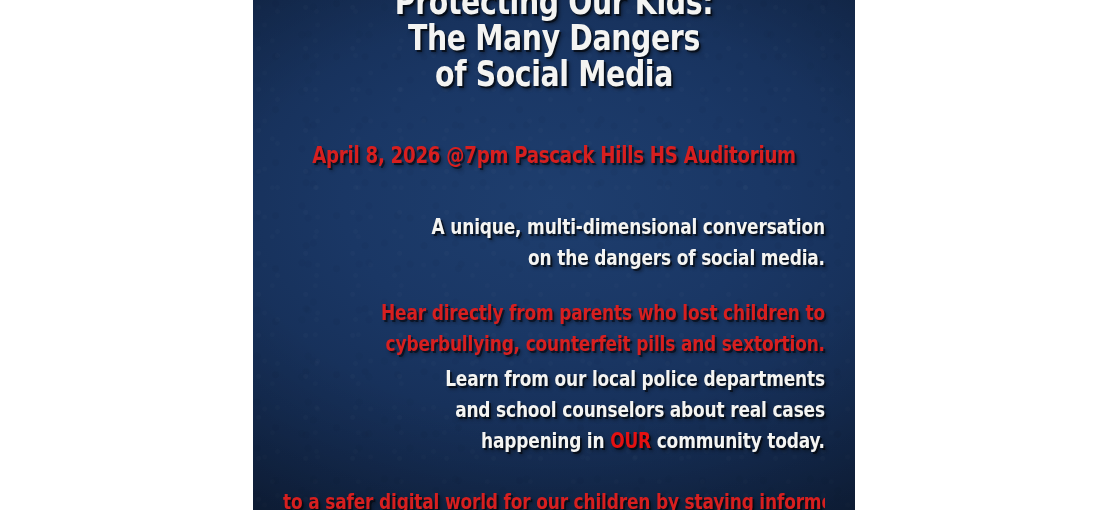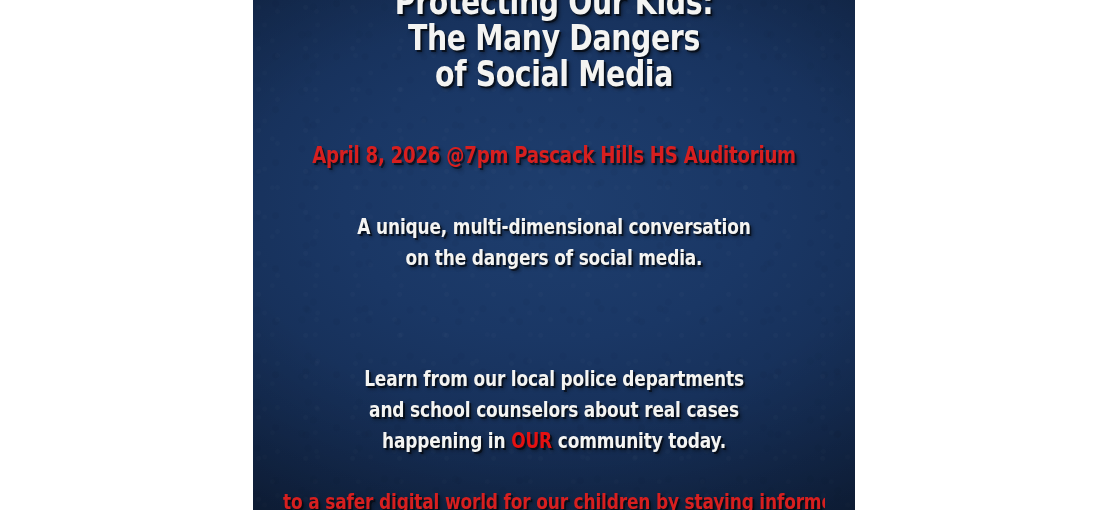--- a/index.html
+++ b/index.html
@@ -141,20 +141,21 @@
     right: 0;
     font-size: 22.5px;
     letter-spacing: -0.3px;
   }
 
   
   .para {
     position: absolute;
     left: 0;
     right: 0;
+    text-align: right;
   }
   .para .pline {
     font-size: 21px;
     line-height: 1.48;
     letter-spacing: -0.2px;
   }
 
   #para-1 { top: 212px; }
   #para-2 { top: 298px; }
   #para-3 { top: 364px; }
@@ -189,20 +190,24 @@
         <div class="blk white tline">of Social Media</div>
       </div>
 
       <div id="date-line" class="blk red">April 8, 2026 @7pm Pascack Hills HS Auditorium</div>
 
       <div id="para-1" class="para">
         <div class="blk white pline">A unique, multi-dimensional conversation</div>
         <div class="blk white pline">on the dangers of social media.</div>
       </div>
 
+      <div id="para-2" class="para">
+        <div class="blk red pline">Hear directly from parents who lost children to</div>
+        <div class="blk red pline">cyberbullying, counterfeit pills and sextortion.</div>
+      </div>
 
       <div id="para-3" class="para">
         <div class="blk white pline">Learn from our local police departments</div>
         <div class="blk white pline">and school counselors about real cases</div>
         <div class="blk white pline"><span>happening in </span><span class="red-bright">OUR</span><span> community today.</span></div>
       </div>
 
       <div id="bottom-line" class="blk red">to a safer digital world for our children by staying informed, i</div>
 
     </div>

